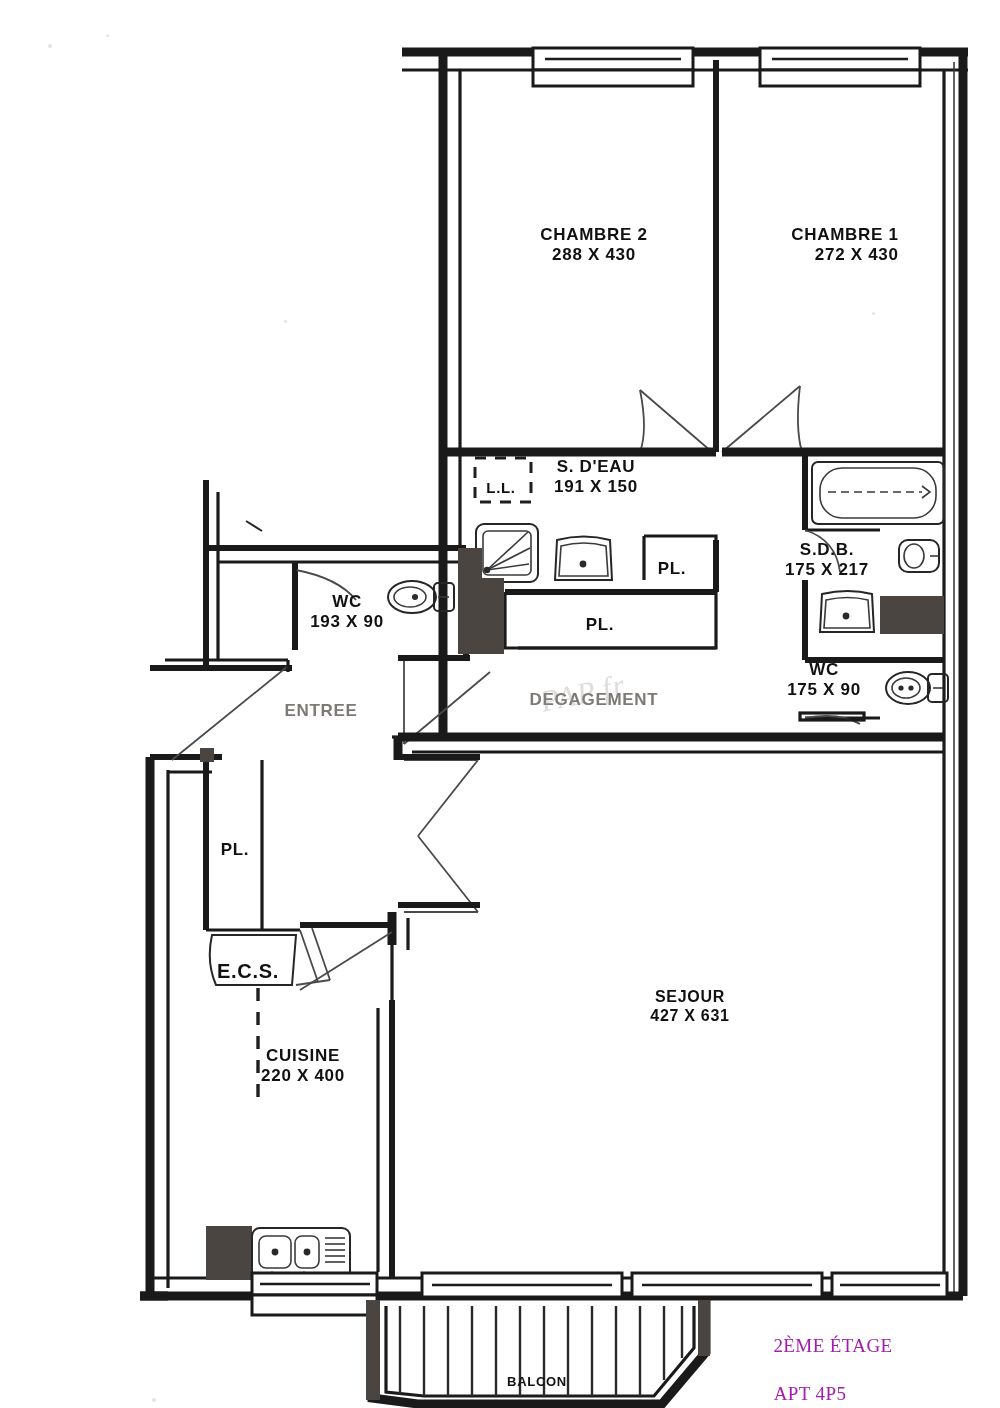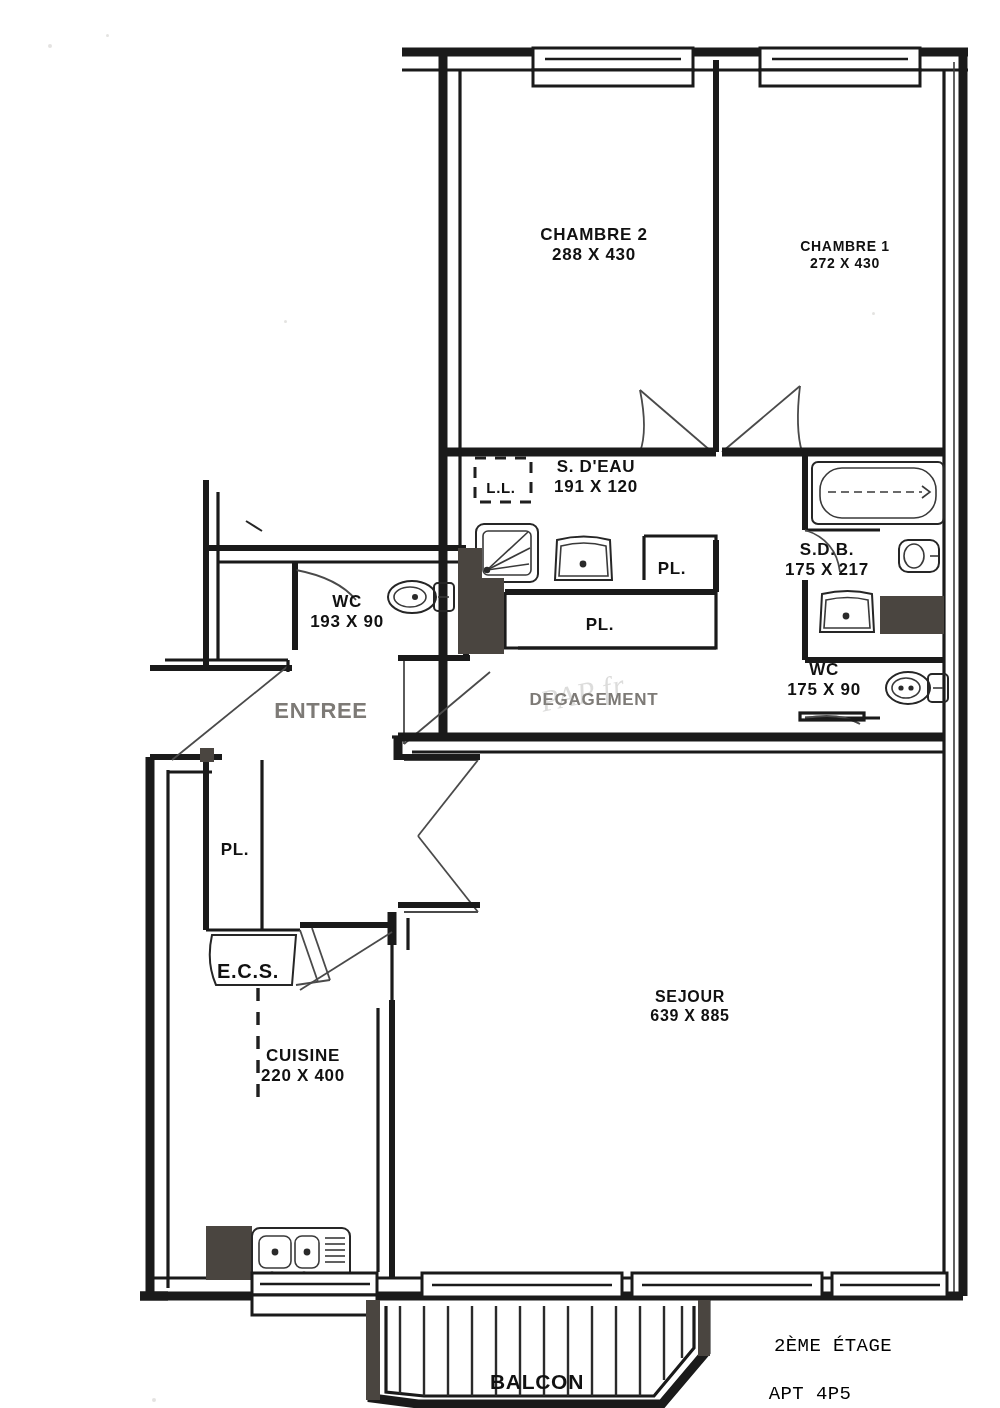--- a/index.html
+++ b/index.html
@@ -1,21 +1,21 @@
 <!DOCTYPE html>
 <html><head>
 <meta charset="utf-8">
 <style>
   html,body{margin:0;padding:0;background:#ffffff;}
   body{width:1000px;height:1408px;font-family:"Liberation Sans",sans-serif;position:relative;overflow:hidden;}
   #plan{position:absolute;left:0;top:0;width:1000px;height:1408px;}
   .lbl{position:absolute;font-family:"Liberation Sans",sans-serif;font-weight:bold;color:#111;
        letter-spacing:.7px;white-space:nowrap;line-height:1.18;text-align:center;margin-top:8px;}
   .lbl.two{line-height:1.2;}
-  .serif{font-family:Liberation Mono, monospace;font-weight:normal;color:#000000;letter-spacing:.4px;}
+  .serif{font-family:Liberation Serif, serif;font-weight:normal;color:#a21caf;letter-spacing:.4px;}
   .faded{color:#7d7a76;}
   .wm{position:absolute;color:rgba(150,148,145,.33);font-family:"Liberation Serif",serif;
       font-style:italic;font-size:30px;letter-spacing:2px;transform:rotate(-12deg);pointer-events:none;}
   .spk{position:absolute;background:#c9c7c4;border-radius:50%;opacity:.5;}
 </style>
 </head>
 <body>
 
 <svg id="plan" viewBox="0 0 1000 1408">
   <defs>
@@ -326,28 +326,28 @@
 
   <path class="wt" d="M150 757 V770"></path>
   <rect class="fillw" x="200" y="748" width="14" height="14"></rect>
 </svg>
 
 <div class="lbl two" style="left:594px;top:237px;transform:translate(-50%,-50%);font-size:17px;">
   <div>CHAMBRE 2</div>
     <div>288 X 430</div>
 </div>
 
-<div class="lbl two" style="left:845px;top:247px;transform:translate(-50%,-50%);font-size:14px;">
+<div class="lbl two" style="left:845px;top:237px;transform:translate(-50%,-50%);font-size:17px;text-align:right;">
   <div>CHAMBRE 1</div>
     <div>272 X 430</div>
 </div>
 
 <div class="lbl two" style="left:596px;top:469px;transform:translate(-50%,-50%);font-size:17px;">
   <div>S. D'EAU</div>
-    <div>191 X 120</div>
+    <div>191 X 150</div>
 </div>
 
 <div class="lbl two" style="left:827px;top:552px;transform:translate(-50%,-50%);font-size:17px;">
   <div>S.D.B.</div>
     <div>175 X 217</div>
 </div>
 
 <div class="lbl two" style="left:824px;top:672px;transform:translate(-50%,-50%);font-size:17px;">
   <div>WC</div>
     <div>175 X 90</div>
@@ -358,28 +358,28 @@
     <div>193 X 90</div>
 </div>
 
 <div class="lbl two" style="left:303px;top:1058px;transform:translate(-50%,-50%);font-size:17px;text-align:center;">
   <div>CUISINE</div>
     <div>220 X 400</div>
 </div>
 
 <div class="lbl two" style="left:690px;top:998px;transform:translate(-50%,-50%);font-size:16px;">
   <div>SEJOUR</div>
-    <div>639 X 885</div>
-</div>
-
-<div class="lbl faded" style="left:321px;top:703px;transform:translate(-50%,-50%);font-size:22px;">ENTREE</div>
+    <div>427 X 631</div>
+</div>
+
+<div class="lbl faded" style="left:321px;top:703px;transform:translate(-50%,-50%);font-size:17px;">ENTREE</div>
 
 <div class="lbl faded" style="left:594px;top:692px;transform:translate(-50%,-50%);font-size:17px;">DEGAGEMENT</div>
 
-<div class="lbl" style="left:537px;top:1374px;transform:translate(-50%,-50%);font-size:21px;">BALCON</div>
+<div class="lbl" style="left:537px;top:1374px;transform:translate(-50%,-50%);font-size:13px;">BALCON</div>
 
 <div class="lbl" style="left:672px;top:561px;transform:translate(-50%,-50%);font-size:17px;">PL.</div>
 <div class="lbl" style="left:600px;top:617px;transform:translate(-50%,-50%);font-size:17px;">PL.</div>
 <div class="lbl" style="left:235px;top:842px;transform:translate(-50%,-50%);font-size:17px;">PL.</div>
 
 <div class="lbl" style="left:501px;top:480px;transform:translate(-50%,-50%);font-size:15px;">L.L.</div>
 <div class="lbl" style="left:248px;top:964px;transform:translate(-50%,-50%);font-size:20px;">E.C.S.</div>
 
 <div class="lbl serif" style="left:833px;top:1338px;transform:translate(-50%,-50%);font-size:19px;">2ÈME ÉTAGE</div>
 <div class="lbl serif" style="left:810px;top:1386px;transform:translate(-50%,-50%);font-size:19px;">APT 4P5</div>

